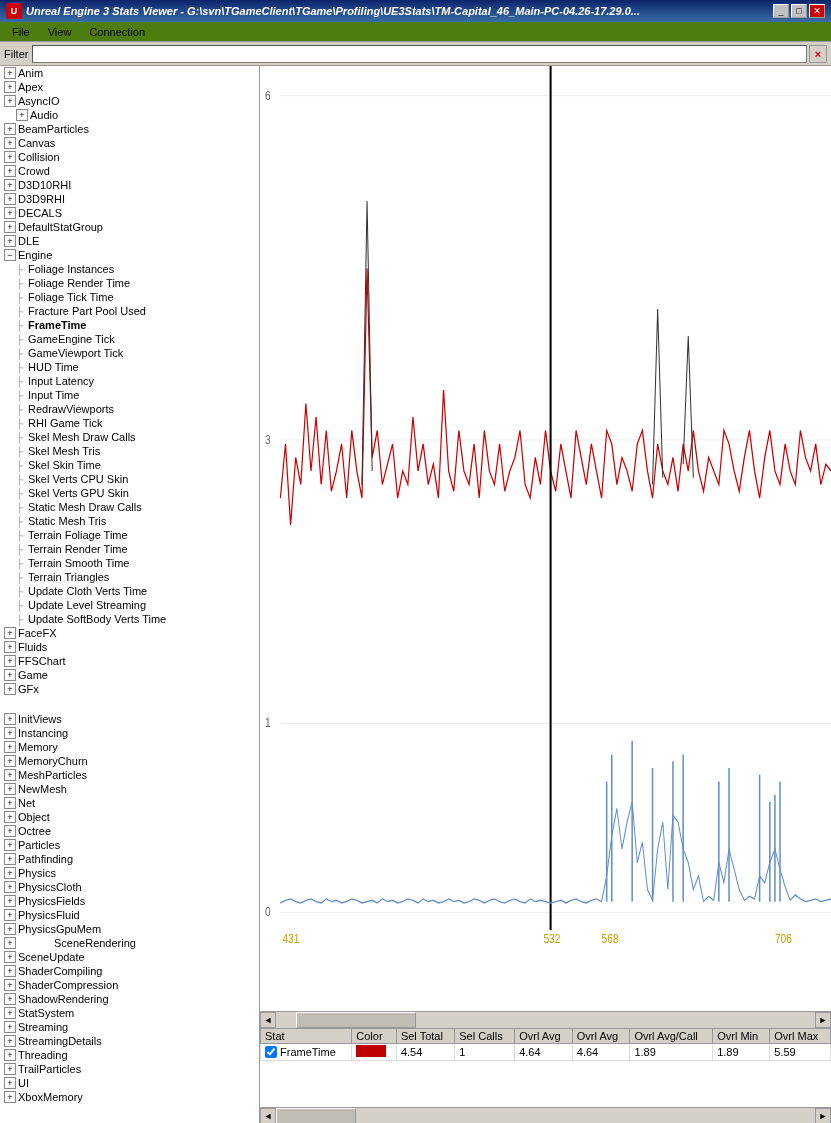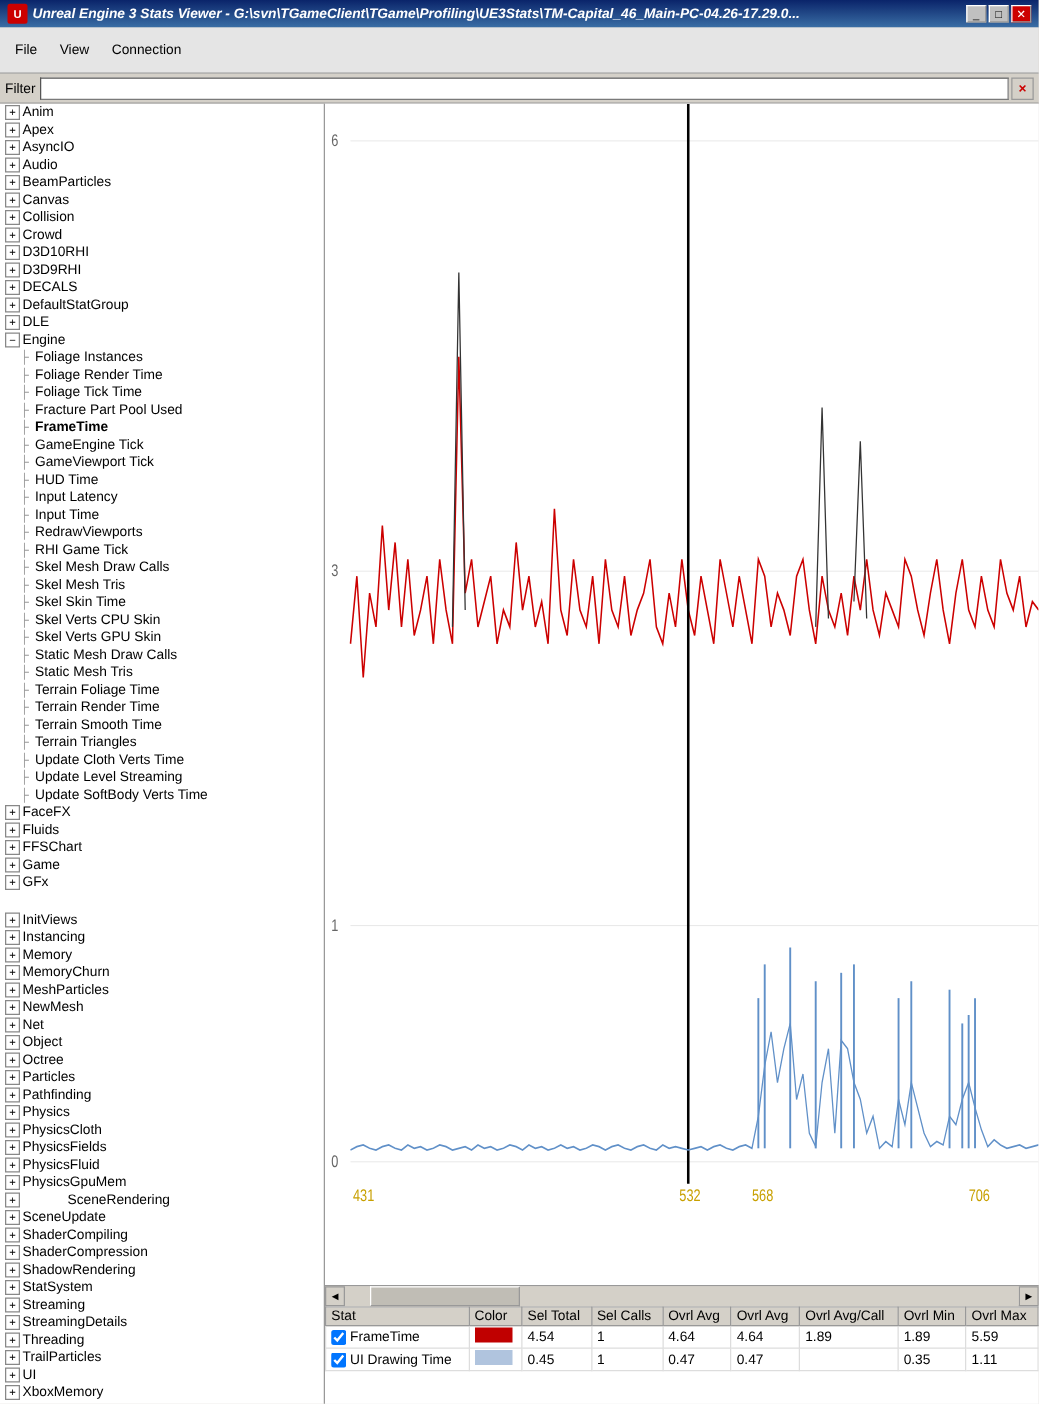--- a/index.html
+++ b/index.html
@@ -47,22 +47,22 @@
       border-top-color: #fff;
       border-left-color: #fff;
       font-size: 9px;
       cursor: pointer;
       display: flex; align-items: center; justify-content: center;
     }
     .win-btn.close { background: #c00; color: white; }
 
     
     #menu-bar {
-      background: #e5e5e5;
-      height: 37px;
+      background: #4d7c0f;
+      height: 20px;
       display: flex;
       align-items: center;
       padding: 0 4px;
       border-bottom: 1px solid #999;
       gap: 2px;
     }
     .menu-item {
       padding: 2px 8px;
       cursor: pointer;
       font-size: 11px;
@@ -300,21 +300,21 @@
         <span>Anim</span>
       </div>
       <div class="tree-item" style="padding-left: 4px;">
         <span class="expander plus"></span>
         <span>Apex</span>
       </div>
       <div class="tree-item" style="padding-left: 4px;">
         <span class="expander plus"></span>
         <span>AsyncIO</span>
       </div>
-      <div class="tree-item" style="padding-left: 4px;">
+      <div class="tree-item" style="padding-left: 4px; margin-left: 12px;">
         <span class="expander plus"></span>
         <span>Audio</span>
       </div>
       <div class="tree-item" style="padding-left: 4px;">
         <span class="expander plus"></span>
         <span>BeamParticles</span>
       </div>
       <div class="tree-item" style="padding-left: 4px;">
         <span class="expander plus"></span>
         <span>Canvas</span>
@@ -679,36 +679,20 @@
               </td>
               <td><span class="color-swatch" style="background: rgb(192, 0, 0);"></span></td>
               <td>4.54</td>
               <td>1</td>
               <td>4.64</td>
               <td>4.64</td>
               <td>1.89</td>
               <td>1.89</td>
               <td>5.59</td>
             </tr>
-            <tr>
-              <td>
-                <div class="checkbox-cell">
-                  <input type="checkbox" class="stat-checkbox" checked="" style="">
-                  <span>UI Drawing Time</span>
-                </div>
-              </td>
-              <td><span class="color-swatch" style="background: rgb(176, 196, 222);"></span></td>
-              <td>0.45</td>
-              <td>1</td>
-              <td>0.47</td>
-              <td>0.47</td>
-              <td></td>
-              <td>0.35</td>
-              <td>1.11</td>
-            </tr>
           </tbody>
       </table>
     </div>
 
     <div id="bottom-scrollbar">
       <div class="scroll-arrow">◄</div>
       <div class="scroll-track">
         <div class="scroll-thumb" style="left:0;width:80px;"></div>
       </div>
       <div class="scroll-arrow">►</div>

